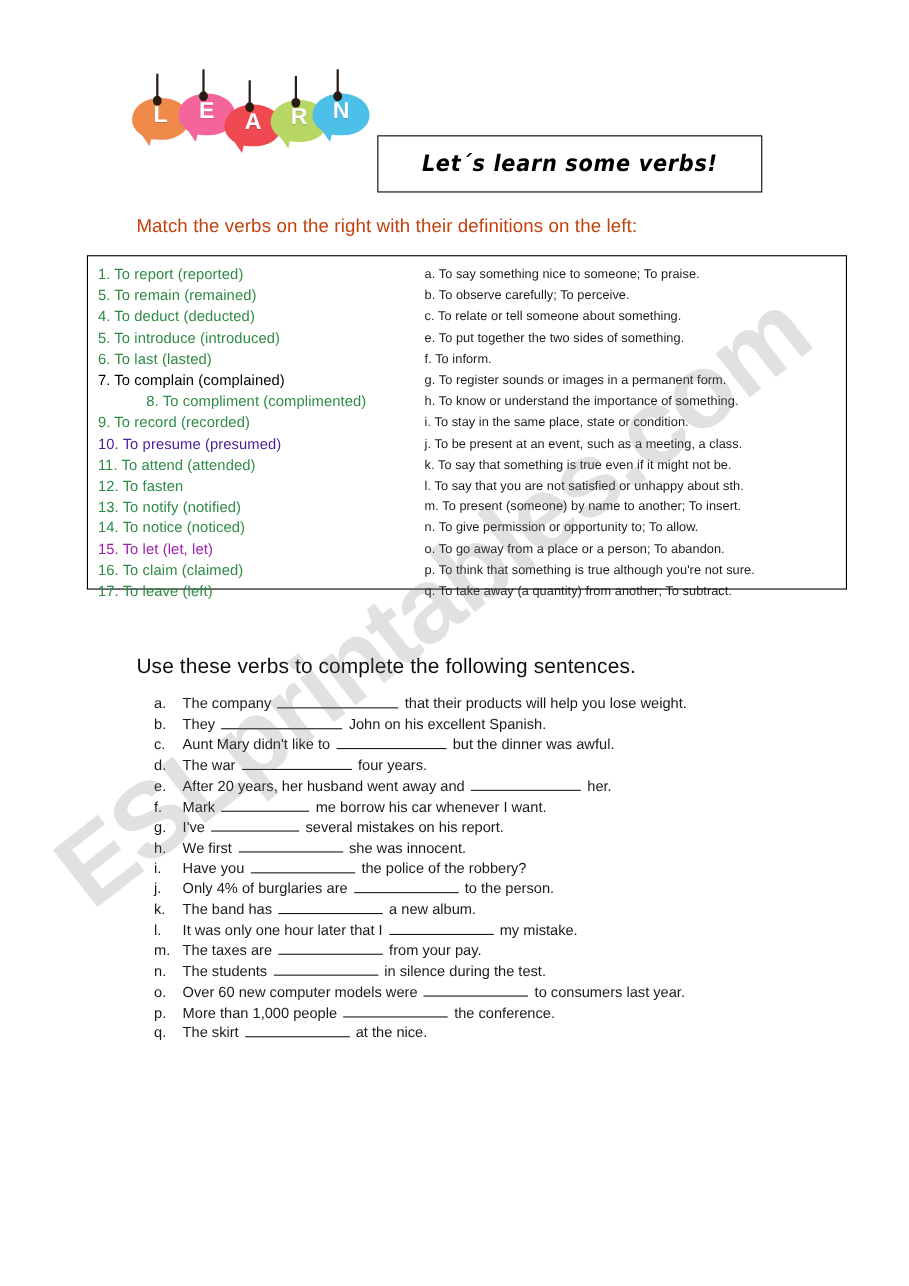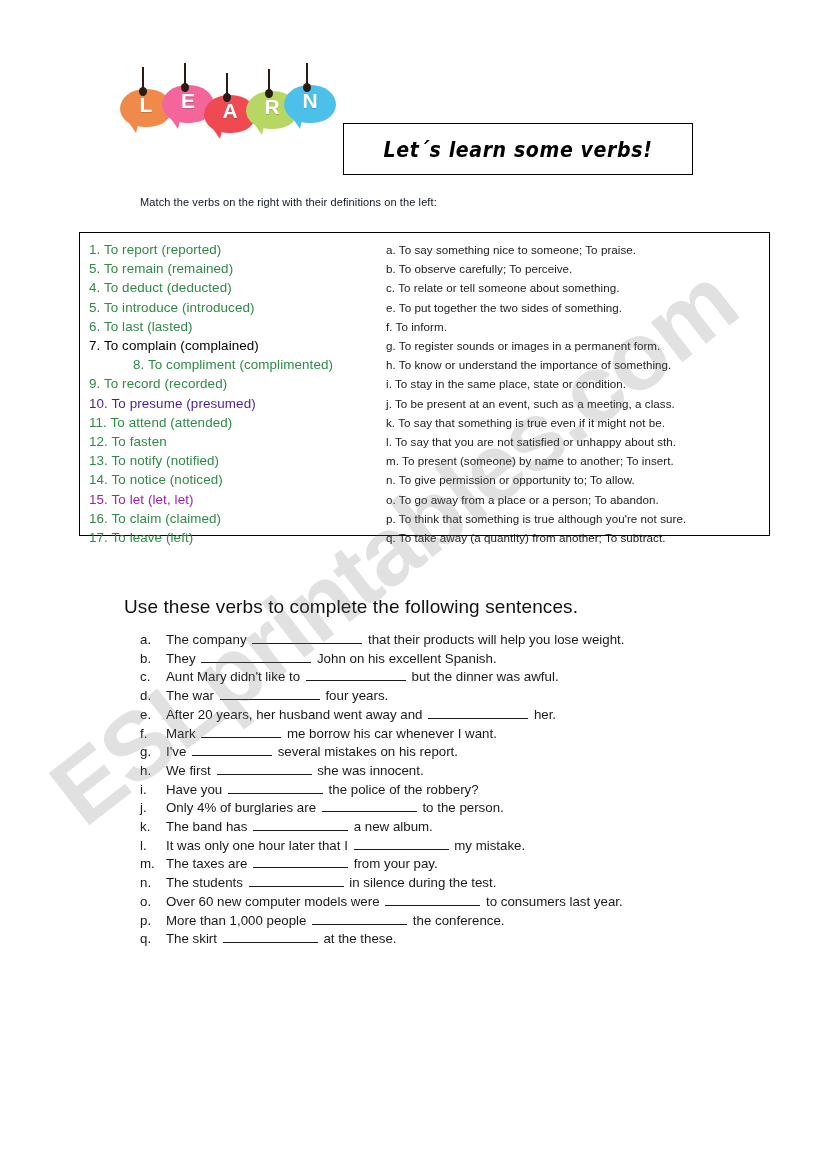--- a/index.html
+++ b/index.html
@@ -145,24 +145,24 @@
     font-style: italic;
     letter-spacing: 0.6px;
     color: #000000;
     white-space: nowrap;
     transform: scaleY(1.08);
   }
 
   
   #instruction-1 {
     position: absolute;
-    left: 140px;
+    left: 124px;
     top: 196px;
-    font-size: 11px;
-    color: #0f172a;
+    font-size: 17px;
+    color: #c2410c;
     letter-spacing: 0.1px;
   }
 
   
   #match-box {
     position: absolute;
     left: 79px;
     top: 232px;
     width: 691px;
     height: 304px;
@@ -394,17 +394,17 @@
       <div class="sent-row">
         <span class="sent-marker">o.</span>
         <span class="sent-body"><span>Over 60 new computer models were </span><span class="blank" style="width: 95px;"></span><span> to consumers last year.</span></span>
       </div>
       <div class="sent-row">
         <span class="sent-marker">p.</span>
         <span class="sent-body"><span>More than 1,000 people </span><span class="blank" style="width: 95px;"></span><span> the conference.</span></span>
       </div>
       <div class="sent-row">
         <span class="sent-marker">q.</span>
-        <span class="sent-body"><span>The skirt </span><span class="blank" style="width: 95px;"></span><span> at the these.</span></span>
+        <span class="sent-body"><span>The skirt </span><span class="blank" style="width: 95px;"></span><span> at the nice.</span></span>
       </div>
     </div>
 
 </div>
 
 </body></html>

